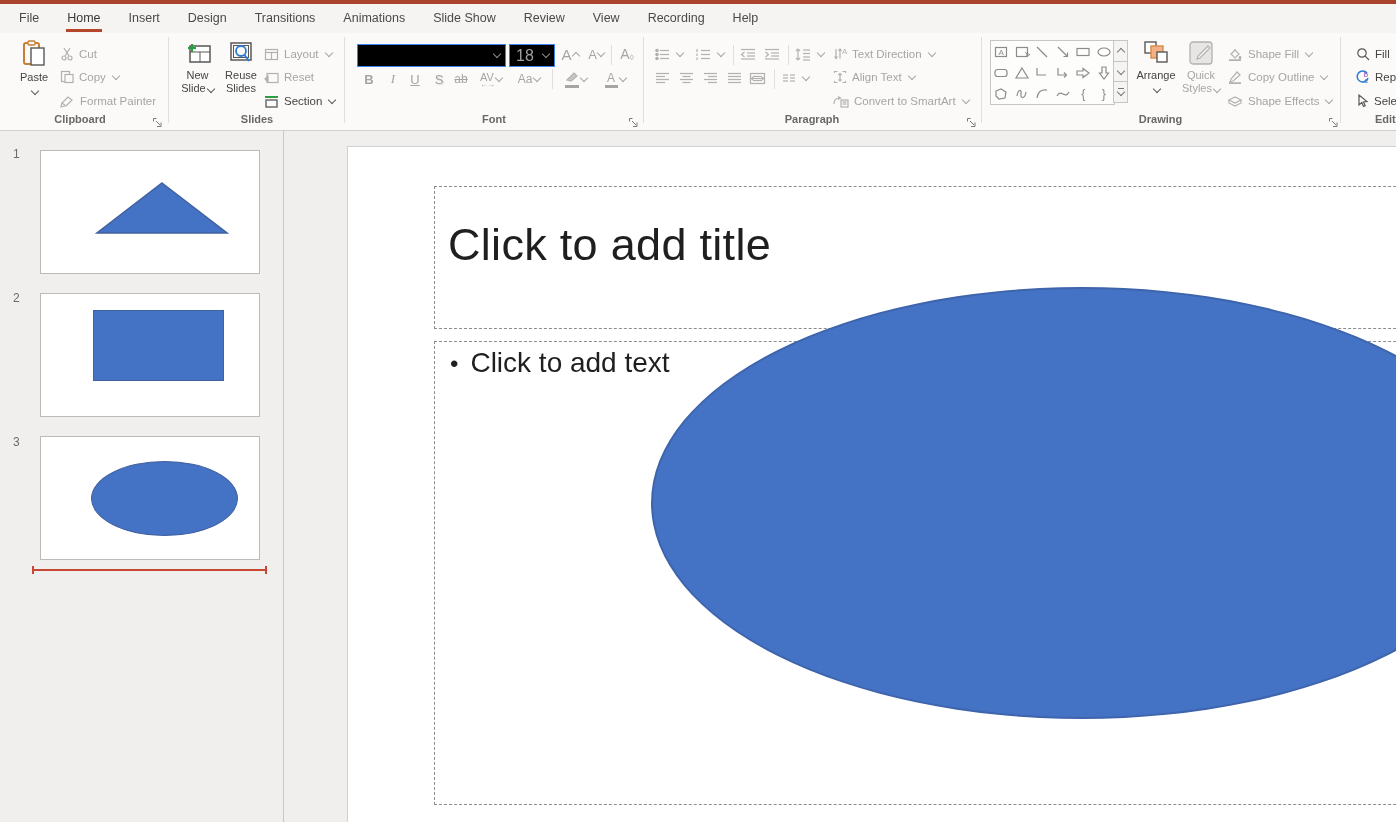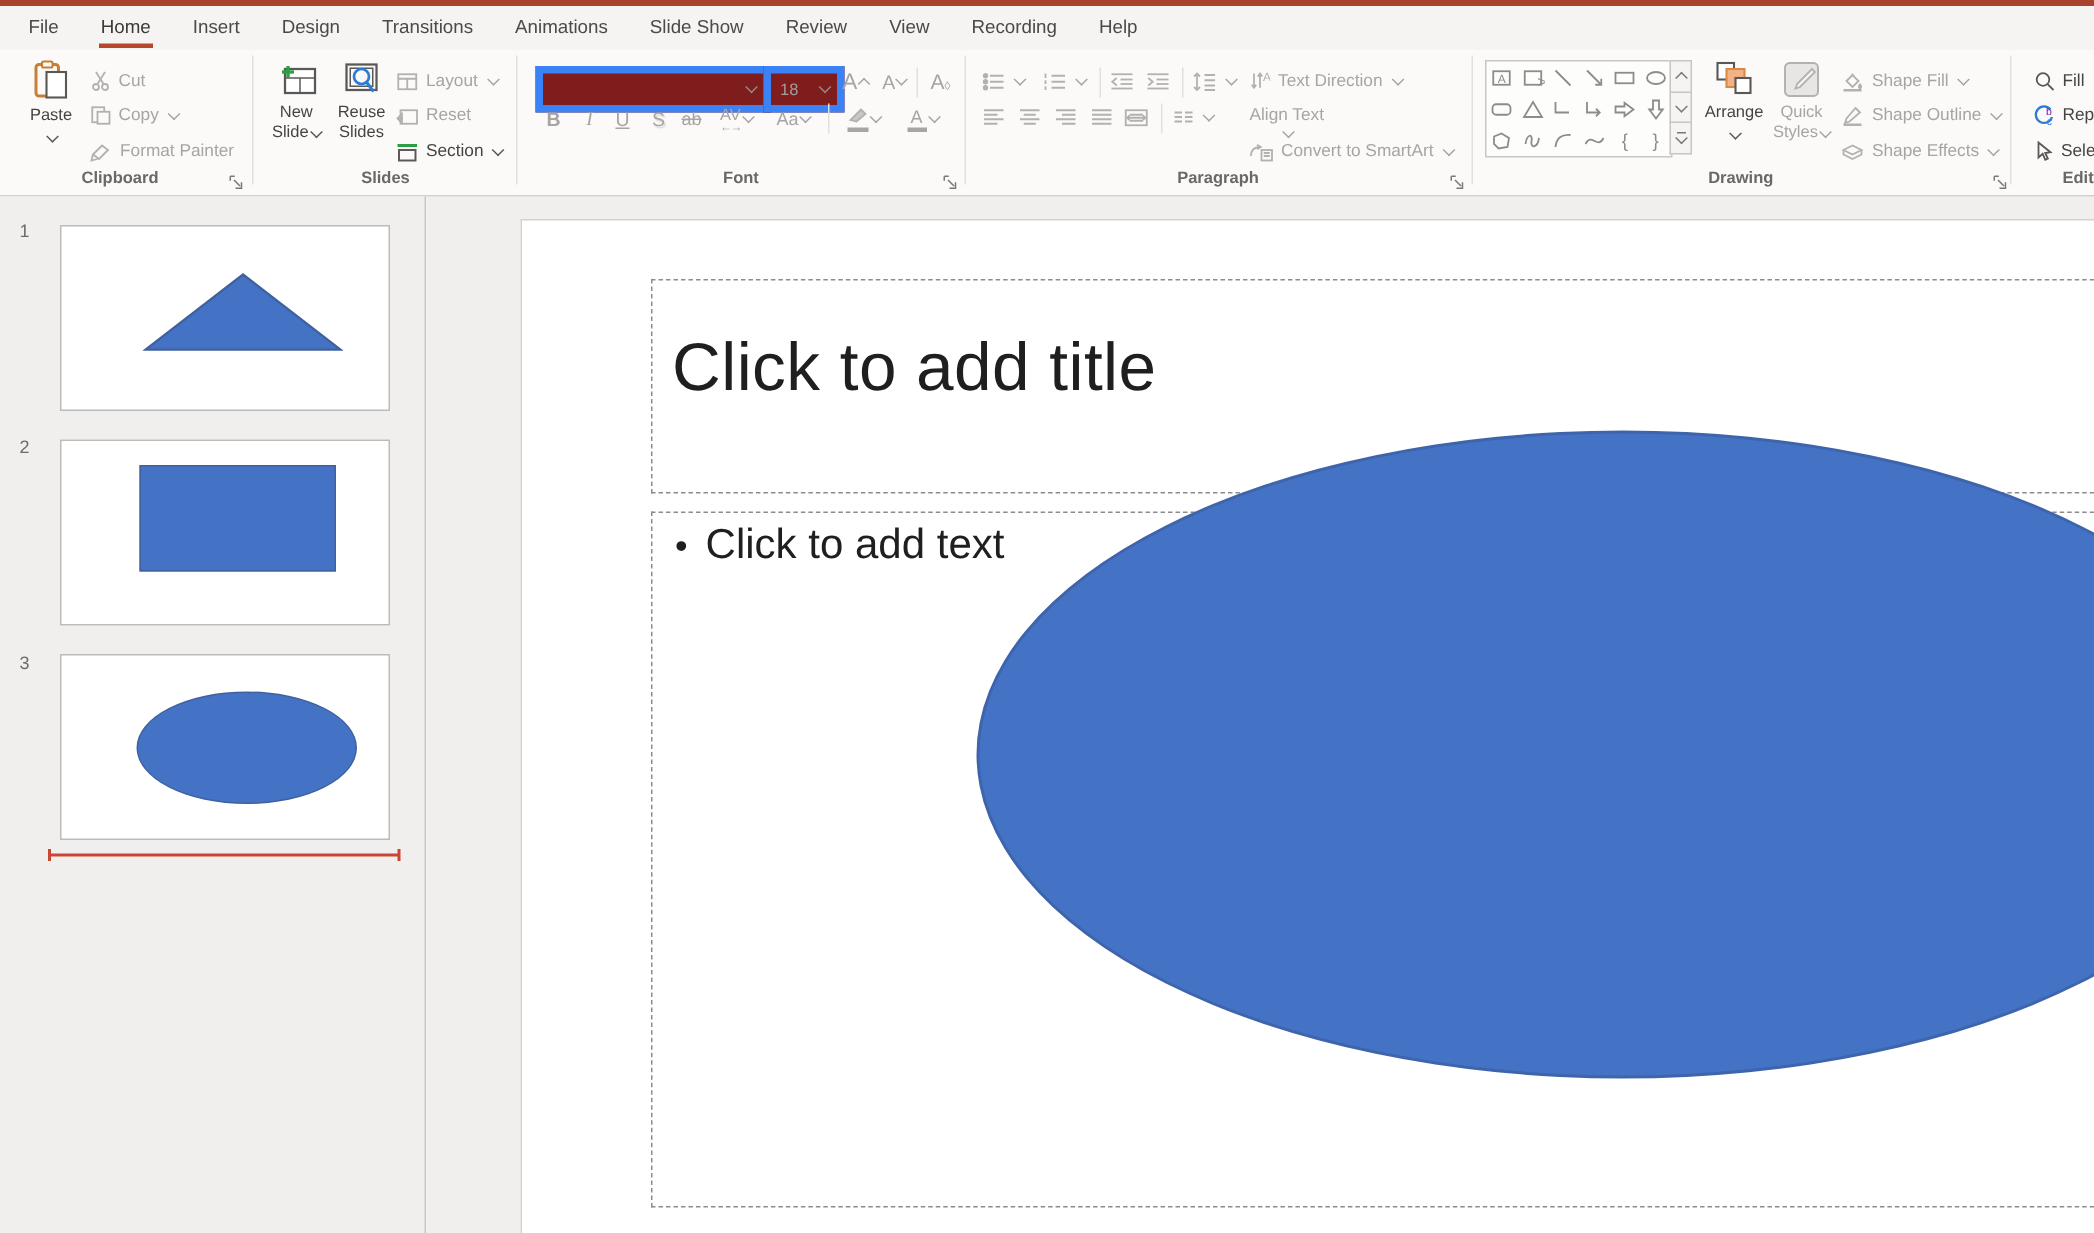--- a/index.html
+++ b/index.html
@@ -20,21 +20,21 @@
   .launcher svg{stroke:#7A7876;stroke-width:1;fill:none;}
   .bb{position:absolute;top:4px;height:74px;display:flex;flex-direction:column;align-items:center;font-size:11px;line-height:13px;color:#444;text-align:center;}
   .bb .ic{margin:3px 0 3px;}
   .bb.dis{color:#A7A5A3;}
   .sr{position:absolute;height:22px;display:flex;align-items:center;gap:5px;font-size:11.5px;color:#444;white-space:nowrap;}
   .sr.dis{color:#A7A5A3;}
   .chev{width:5px;height:5px;border-right:1.3px solid currentColor;border-bottom:1.3px solid currentColor;
         display:inline-block;transform:rotate(45deg);margin:-3px 0 0 2px;flex:0 0 auto;}
   .chev.up{transform:rotate(225deg);margin-top:3px;}
   .tgl{font-size:13px;color:#A7A5A3;width:22px;height:22px;display:flex;align-items:center;justify-content:center;}
-  .combo{position:absolute;background:#7f1d1d;border:5px solid #3b82f6;display:flex;align-items:center;font-size:11px;color:#A19F9D;}
+  .combo{position:absolute;background:#000000;border:1px solid #3b82f6;display:flex;align-items:center;font-size:16px;color:#A19F9D;}
   .combo .chev{margin-left:auto;margin-right:5px;color:#8E8C8A;}
   .vdiv{position:absolute;width:1px;height:20px;background:#E1DFDD;}
   .icsvg{stroke:#8E8C8A;fill:none;stroke-width:1.2;}
   .icsvg.dis{stroke:#B3B1AF;}
   .icsvg.dark{stroke:#5A5856;}
   .gallery{position:absolute;left:990px;top:7px;width:123px;height:63px;background:#FDFDFC;border:1px solid #C8C6C4;
            display:grid;grid-template-columns:repeat(6,1fr);grid-template-rows:repeat(3,1fr);}
   .gallery .cell{display:flex;align-items:center;justify-content:center;}
   .gscroll{position:absolute;left:1113px;top:7px;width:15px;height:63px;display:flex;flex-direction:column;}
   .gscroll .gbtn{flex:1;background:#F5F4F2;border:1px solid #C8C6C4;border-top-width:0;display:flex;align-items:center;justify-content:center;color:#7A7876;}
@@ -373,21 +373,21 @@
         <span class="chev"></span>
     </div>
     <div class="sr dis" style="left:833px;top:10px;">
       <svg class="icsvg dis" width="14" height="14">
         <path d="M3 2 v9 M1.5 9.5 L3 11.5 L4.5 9.5 M7 11.5 v-9 M5.5 4 L7 2 L8.5 4"></path>
         <text x="9" y="7" font-size="8" fill="#B3B1AF" stroke="none">A</text>
       </svg>
       <span>Text Direction</span>
       <span class="chev"></span>
     </div>
-    <div class="sr dis" style="left:833px;top:33px;flex-direction:column;">
+    <div class="sr dis" style="left:833px;top:33px;">
       <svg class="icsvg dis" width="14" height="14">
         <path d="M1.5 3 v-1.5 h3 M9.5 1.5 h3 v1.5 M1.5 11 v1.5 h3 M9.5 12.5 h3 v-1.5"></path>
         <path d="M7 3.5 v7 M5.5 5 L7 3.5 L8.5 5 M5.5 9.5 L7 11 L8.5 9.5"></path>
       </svg>
       <span>Align Text</span>
       <span class="chev"></span>
     </div>
     <div class="sr dis" style="left:833px;top:57px;">
       <svg class="icsvg dis" width="16" height="13">
         <path d="M1 9 Q1 3 7 3 M5 1.5 L7.5 3 L5 4.5"></path>
@@ -535,21 +535,21 @@
         <line x1="2" y1="12.5" x2="14" y2="12.5" stroke-width="2.5"></line>
       </svg>
       <span>Shape Fill</span>
       <span class="chev"></span>
     </div>
     <div class="sr dis" style="left:1227px;top:33px;">
       <svg class="icsvg dis" width="16" height="13">
         <path d="M10 1 L13 4 L6 10 L3 11 L4 8 Z"></path>
         <line x1="2" y1="12.5" x2="14" y2="12.5" stroke-width="2.5"></line>
       </svg>
-      <span>Shape Outline</span>
+      <span>Copy Outline</span>
       <span class="chev"></span>
     </div>
     <div class="sr dis" style="left:1227px;top:57px;">
       <svg class="icsvg dis" width="16" height="13">
         <path d="M2 5 L8 2 L14 5 L8 8 Z"></path>
           <path d="M2 5 v3 L8 11 L14 8 v-3"></path>
       </svg>
       <span>Shape Effects</span>
       <span class="chev"></span>
     </div>

